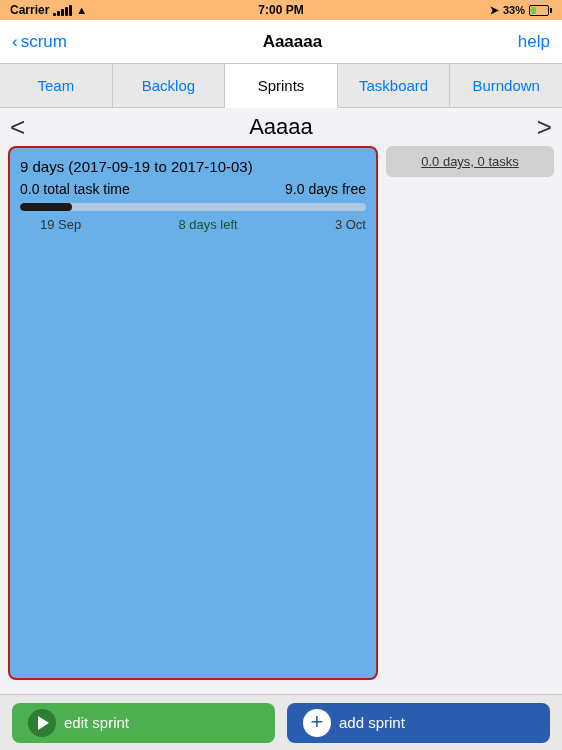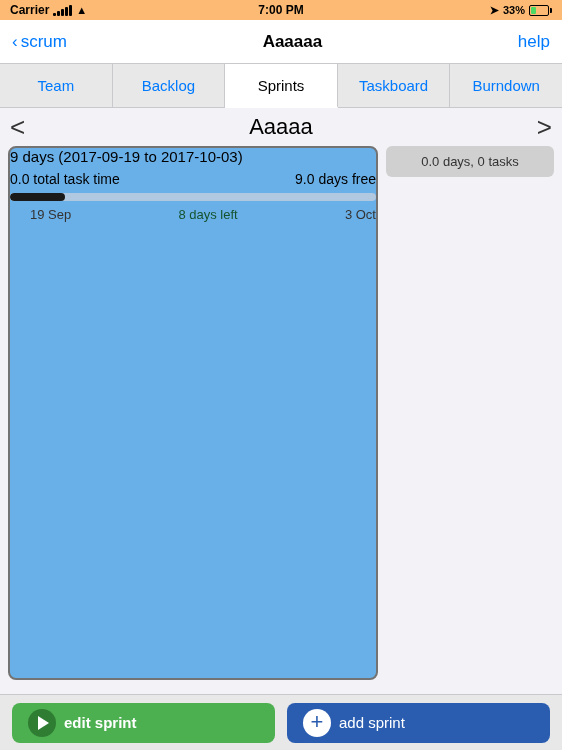--- a/index.html
+++ b/index.html
@@ -109,22 +109,23 @@
       flex-direction: row;
       padding: 0 8px 8px 8px;
       gap: 8px;
       height: calc(750px - 20px - 44px - 44px - 44px - 56px);
     }
 
     
     .sprint-card {
       flex: 1;
       background: #6ab0e8;
-      border: 2px solid #737373;
+      border: 2px solid #b91c1c;
       border-radius: 8px;
+      padding: 10px;
       display: flex;
       flex-direction: column;
       gap: 6px;
     }
     .sprint-duration {
       font-size: 15px;
       color: #000;
       font-weight: 500;
     }
     .sprint-task-row {
@@ -169,20 +170,21 @@
       flex-direction: column;
       gap: 8px;
     }
     .info-box {
       background: #d0d0d0;
       border-radius: 6px;
       padding: 8px 10px;
       font-size: 13px;
       color: #333;
       text-align: center;
+      text-decoration: underline;
     }
 
     
     .bottom-toolbar {
       height: 56px;
       background: #e8e8e8;
       border-top: 1px solid #c8c8cd;
       display: flex;
       align-items: center;
       justify-content: center;
@@ -199,21 +201,20 @@
       gap: 8px;
       background: #4caf50;
       color: #fff;
       border: none;
       border-radius: 8px;
       padding: 0 16px;
       height: 40px;
       font-size: 15px;
       cursor: pointer;
       flex: 1;
-      font-weight: bold;
     }
     .btn-add-sprint {
       display: flex;
       align-items: center;
       gap: 8px;
       background: #2a5db0;
       color: #fff;
       border: none;
       border-radius: 8px;
       padding: 0 16px;

